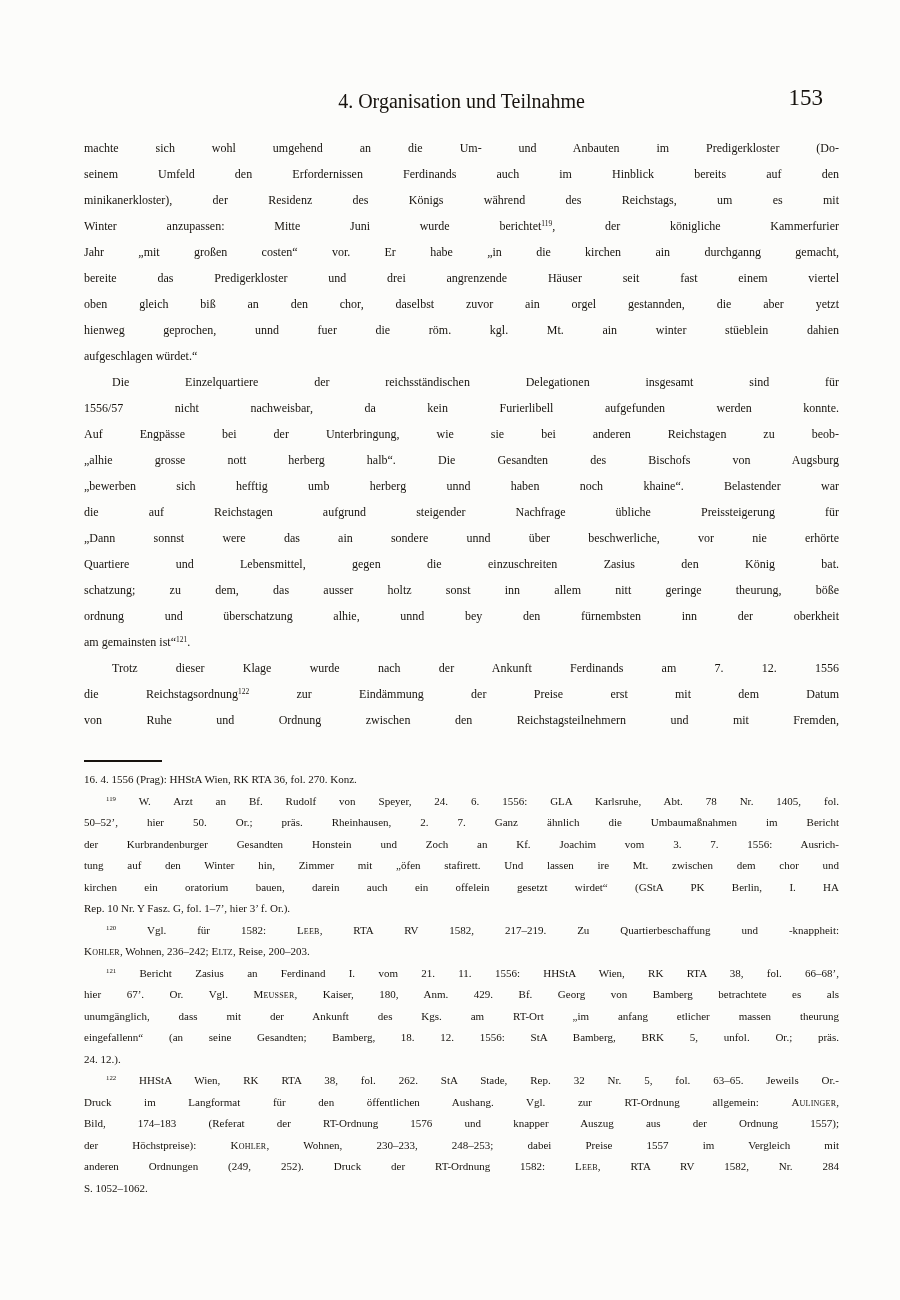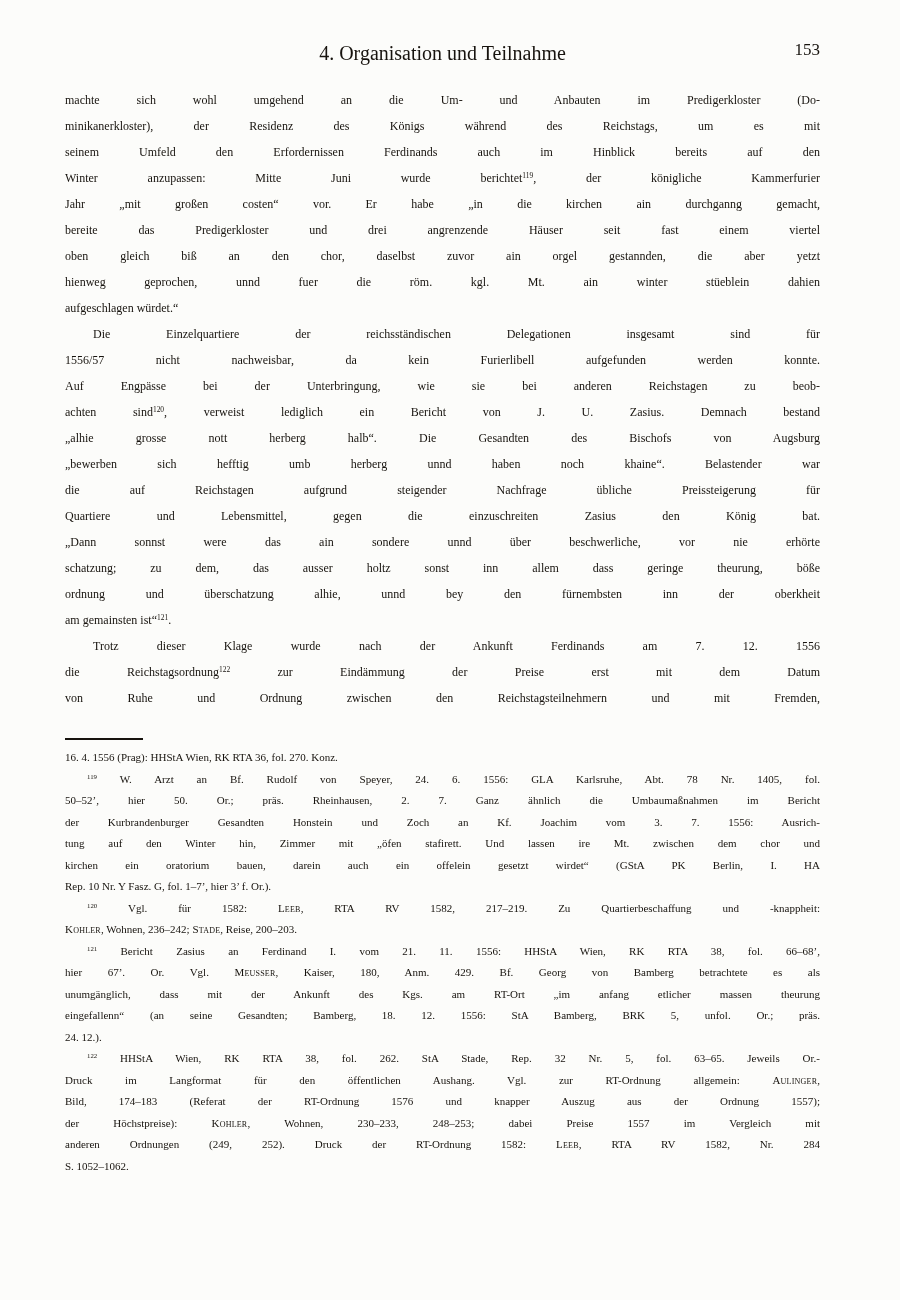--- a/index.html
+++ b/index.html
@@ -10,38 +10,38 @@
     width: 900px;
     height: 1300px;
     background: #fcfcfa;
     overflow: hidden;
     font-family: "Liberation Serif", "DejaVu Serif", serif;
     color: #17130e;
   }
   .page {
     position: relative;
     width: 755px;
-    margin-left: 65px;
-    padding-top: 40px;
+    margin-left: 84px;
+    padding-top: 88px;
   }
   .page-header {
     position: relative;
     font-size: 20px;
     line-height: 26px;
     margin-bottom: 21px;
   }
   .section-title {
     display: block;
     text-align: center;
   }
   .page-number {
     position: absolute;
-    right: 0;
+    right: 16px;
     top: -3px;
-    font-size: 17px;
+    font-size: 23px;
   }
   .body-text {
     font-size: 12px;
     line-height: 26px;
   }
   .line {
     text-align: justify;
     text-align-last: justify;
   }
   .line.last {
@@ -81,40 +81,39 @@
 
 <div class="page">
   <header class="page-header">
     <span class="section-title">4. Organisation und Teilnahme</span>
     <span class="page-number">153</span>
   </header>
 
   <main class="body-text" id="body-text">
       <div class="paragraph">
         <div class="line">machte sich wohl umgehend an die Um- und Anbauten im Predigerkloster (Do-</div>
+        <div class="line">seinem Umfeld den Erfordernissen Ferdinands auch im Hinblick bereits auf den</div>
         <div class="line">minikanerkloster), der Residenz des Königs während des Reichstags, um es mit</div>
-        <div class="line">seinem Umfeld den Erfordernissen Ferdinands auch im Hinblick bereits auf den</div>
         <div class="line">Winter anzupassen: Mitte Juni wurde berichtet<sup>119</sup>, der königliche Kammerfurier</div>
         <div class="line">Jahr „mit großen costen“ vor. Er habe „in die kirchen ain durchganng gemacht,</div>
         <div class="line">bereite das Predigerkloster und drei angrenzende Häuser seit fast einem viertel</div>
         <div class="line">oben gleich biß an den chor, daselbst zuvor ain orgel gestannden, die aber yetzt</div>
         <div class="line">hienweg geprochen, unnd fuer die röm. kgl. Mt. ain winter stüeblein dahien</div>
         <div class="line last">aufgeschlagen würdet.“</div>
       </div>
       <div class="paragraph">
         <div class="line indent">Die Einzelquartiere der reichsständischen Delegationen insgesamt sind für</div>
         <div class="line">1556/57 nicht nachweisbar, da kein Furierlibell aufgefunden werden konnte.</div>
         <div class="line">Auf Engpässe bei der Unterbringung, wie sie bei anderen Reichstagen zu beob-</div>
-        <div class="line">achten sind<sup>120</sup>, verweist lediglich ein Bericht von J. U. Zasius. Demnach bestand</div>
         <div class="line">„alhie grosse nott herberg halb“. Die Gesandten des Bischofs von Augsburg</div>
         <div class="line">„bewerben sich hefftig umb herberg unnd haben noch khaine“. Belastender war</div>
         <div class="line">die auf Reichstagen aufgrund steigender Nachfrage übliche Preissteigerung für</div>
+        <div class="line">„Dann sonnst were das ain sondere unnd über beschwerliche, vor nie erhörte</div>
         <div class="line">Quartiere und Lebensmittel, gegen die einzuschreiten Zasius den König bat.</div>
-        <div class="line">„Dann sonnst were das ain sondere unnd über beschwerliche, vor nie erhörte</div>
-        <div class="line">schatzung; zu dem, das ausser holtz sonst inn allem dass geringe theurung, böße</div>
+        <div class="line">schatzung; zu dem, das ausser holtz sonst inn allem nitt geringe theurung, böße</div>
         <div class="line">ordnung und überschatzung alhie, unnd bey den fürnembsten inn der oberkheit</div>
         <div class="line last">am gemainsten ist“<sup>121</sup>.</div>
       </div>
       <div class="paragraph">
         <div class="line indent">Trotz dieser Klage wurde nach der Ankunft Ferdinands am 7. 12. 1556</div>
         <div class="line">die Reichstagsordnung<sup>122</sup> zur Eindämmung der Preise erst mit dem Datum</div>
         <div class="line">von Ruhe und Ordnung zwischen den Reichstagsteilnehmern und mit Fremden,</div>
       </div>
     </main>
 
@@ -127,21 +126,21 @@
       <div class="footnote">
         <div class="line indent"><sup>119</sup> W. Arzt an Bf. Rudolf von Speyer, 24. 6. 1556: GLA Karlsruhe, Abt. 78 Nr. 1405, fol.</div>
         <div class="line">50–52’, hier 50. Or.; präs. Rheinhausen, 2. 7. Ganz ähnlich die Umbaumaßnahmen im Bericht</div>
         <div class="line">der Kurbrandenburger Gesandten Honstein und Zoch an Kf. Joachim vom 3. 7. 1556: Ausrich-</div>
         <div class="line">tung auf den Winter hin, Zimmer mit „öfen stafirett. Und lassen ire Mt. zwischen dem chor und</div>
         <div class="line">kirchen ein oratorium bauen, darein auch ein offelein gesetzt wirdet“ (GStA PK Berlin, I. HA</div>
         <div class="line last">Rep. 10 Nr. Y Fasz. G, fol. 1–7’, hier 3’ f. Or.).</div>
       </div>
       <div class="footnote">
         <div class="line indent"><sup>120</sup> Vgl. für 1582: <span class="sc">Leeb</span>, RTA RV 1582, 217–219. Zu Quartierbeschaffung und -knappheit:</div>
-        <div class="line last"><span class="sc">Kohler</span>, Wohnen, 236–242; <span class="sc">Stade</span>, Reise, 200–203.</div>
+        <div class="line last"><span class="sc">Kohler</span>, Wohnen, 236–242; <span class="sc">Eltz</span>, Reise, 200–203.</div>
       </div>
       <div class="footnote">
         <div class="line indent"><sup>121</sup> Bericht Zasius an Ferdinand I. vom 21. 11. 1556: HHStA Wien, RK RTA 38, fol. 66–68’,</div>
         <div class="line">hier 67’. Or. Vgl. <span class="sc">Meusser</span>, Kaiser, 180, Anm. 429. Bf. Georg von Bamberg betrachtete es als</div>
         <div class="line">unumgänglich, dass mit der Ankunft des Kgs. am RT-Ort „im anfang etlicher massen theurung</div>
         <div class="line">eingefallenn“ (an seine Gesandten; Bamberg, 18. 12. 1556: StA Bamberg, BRK 5, unfol. Or.; präs.</div>
         <div class="line last">24. 12.).</div>
       </div>
       <div class="footnote">
         <div class="line indent"><sup>122</sup> HHStA Wien, RK RTA 38, fol. 262. StA Stade, Rep. 32 Nr. 5, fol. 63–65. Jeweils Or.-</div>

